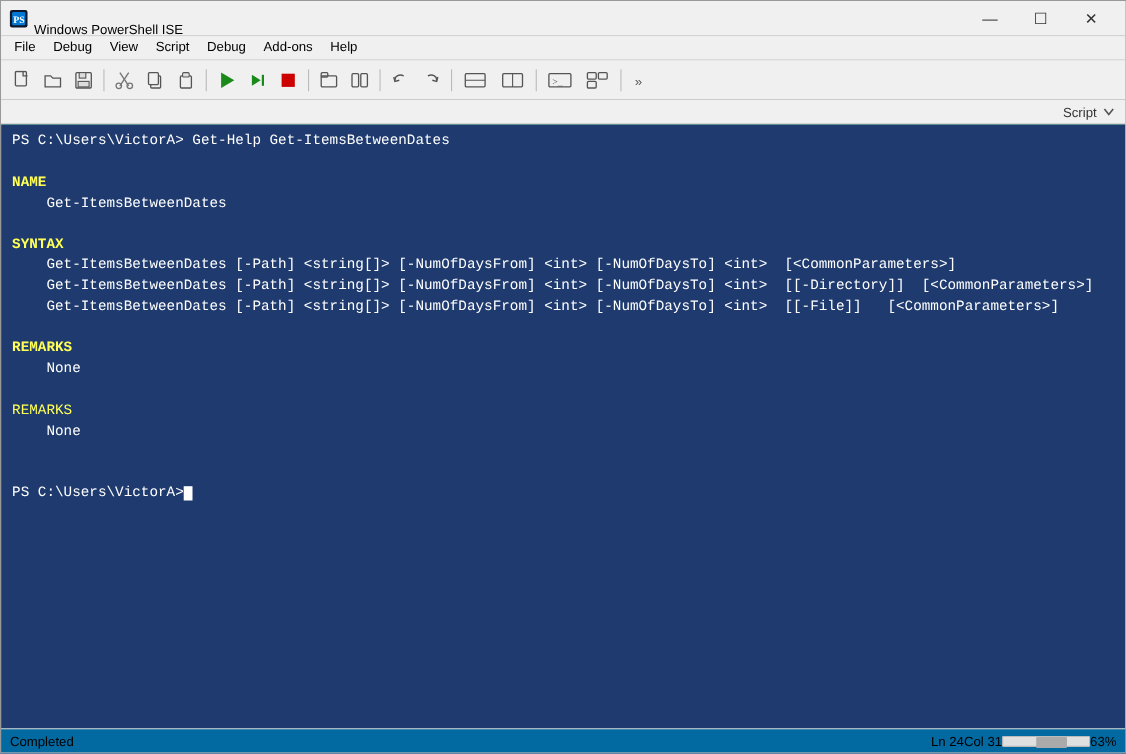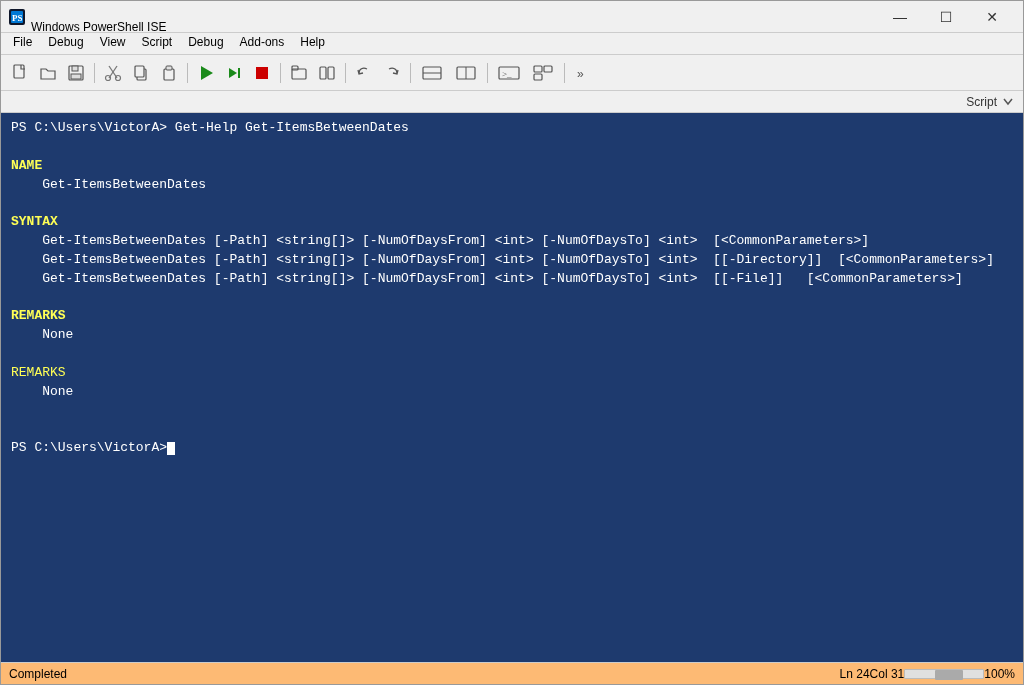--- a/index.html
+++ b/index.html
@@ -185,21 +185,21 @@
       background: #e0e0e0;
     }
     #console-scroll::-webkit-scrollbar-thumb {
       background: #aaa;
       border: 2px solid #e0e0e0;
     }
 
     
     #status-bar {
       height: 22px;
-      background: #fdba74;
+      background: #0369a1;
       border-top: 1px solid #ccc;
       display: flex;
       align-items: center;
       padding: 0 8px;
       flex-shrink: 0;
       font-size: 12px;
     }
     #status-text {
       flex: 1;
       color: #000;
@@ -434,17 +434,17 @@
   <div id="status-bar">
     <span id="status-text">Completed</span>
     <div id="status-right">
       <span>Ln 24</span>
       <span>Col 31</span>
       <div id="status-scrollbar">
         <div id="scroll-track">
           <div id="scroll-thumb"></div>
         </div>
       </div>
-      <span id="zoom-text">100%</span>
+      <span id="zoom-text">63%</span>
     </div>
   </div>
 
 </div>
 
 </body></html>

